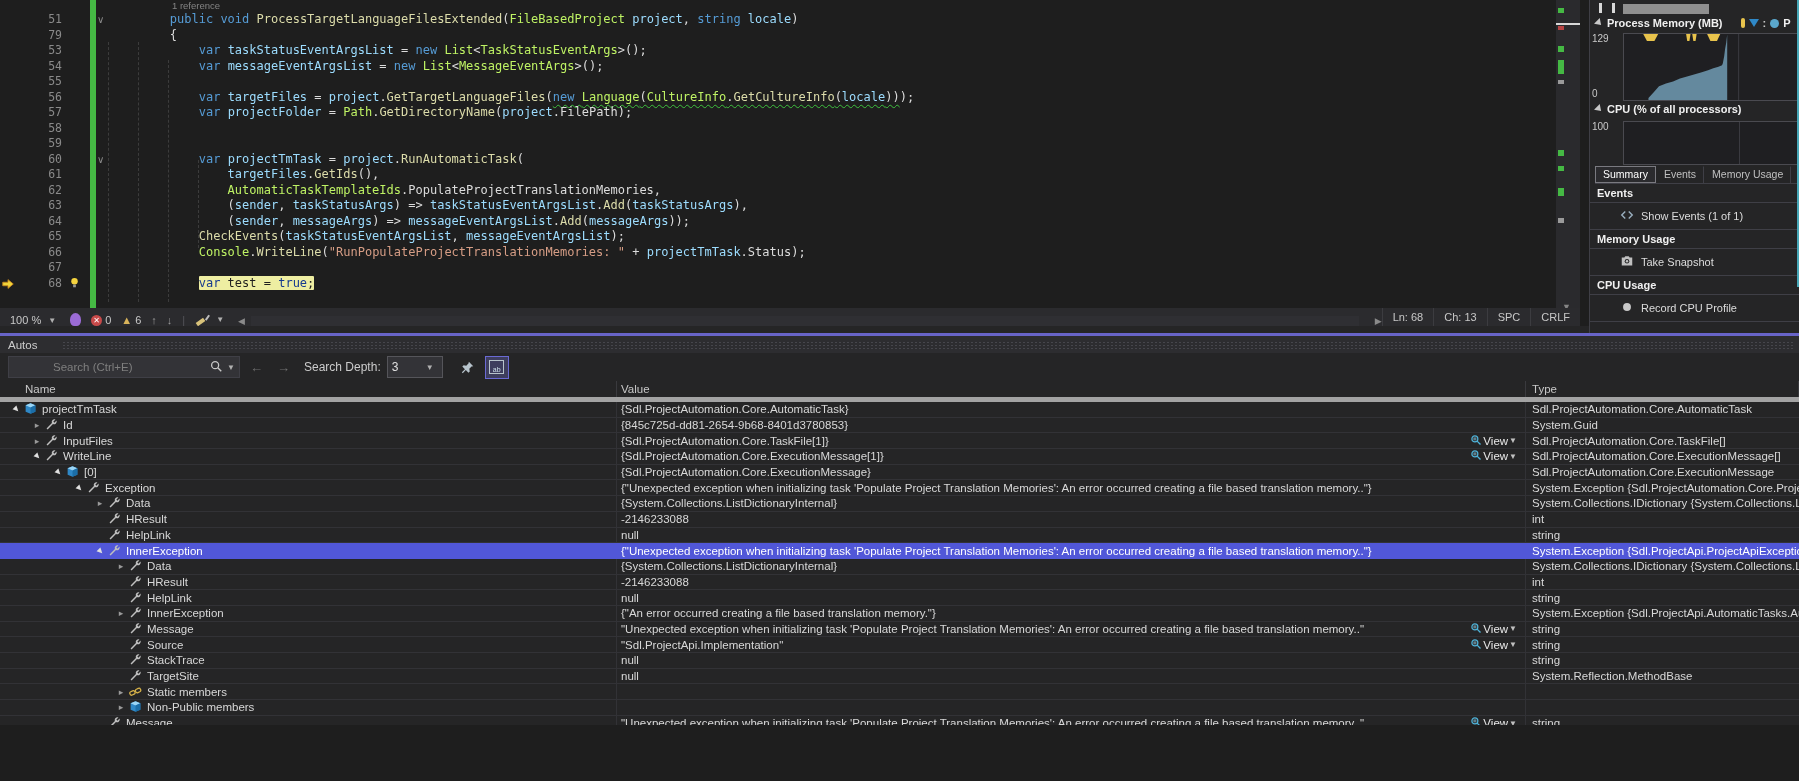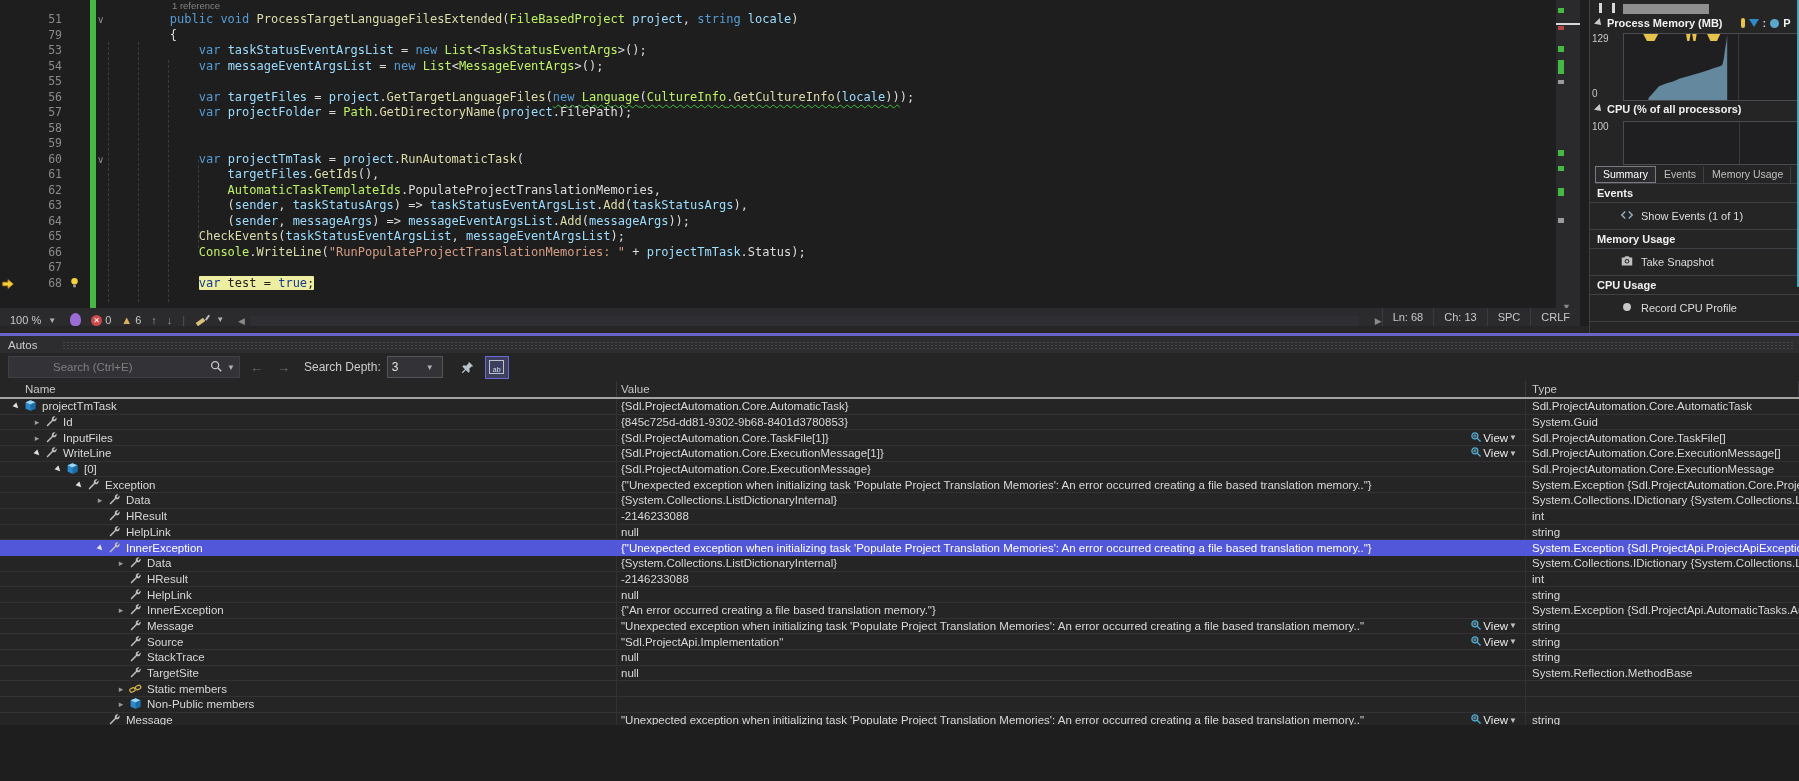--- a/index.html
+++ b/index.html
@@ -83,21 +83,21 @@
                    font-family:"Liberation Sans",sans-serif;font-size:11.5px;padding:0 0 0 6px;}
   #searchbox input::placeholder{color:#7f7f7f;}
   .ddarrow{color:#b0b0b0;font-size:8px;padding:0 4px;}
   .navarr{color:#6f6f6f;font-size:13px;padding:0 4px;}
   #depthbox{width:46px;height:20px;background:#333337;border:1px solid #55555a;display:flex;
             align-items:center;justify-content:space-between;padding:0 4px;color:#e0e0e0;}
   .tbtn{width:22px;height:21px;display:flex;align-items:center;justify-content:center;}
   .tbtn.hl{border:1px solid #6a6ad4;background:#3e3e5e;}
   .abbox{width:13px;height:12px;border:1px solid #b8c4cc;color:#cfe0ea;font-size:7px;
          display:flex;align-items:flex-end;justify-content:center;line-height:7px;}
-  #gridhead{height:16px;display:flex;border-bottom:2px solid #a3a3a3;color:#c8c8c8;font-size:11.5px;}
+  #gridhead{height:16px;display:flex;border-bottom:5px solid #a3a3a3;color:#c8c8c8;font-size:11.5px;}
   #gridhead div{border-right:1px solid #3a3a3e;display:flex;align-items:center;}
   .colname{width:617px;padding-left:25px;box-sizing:border-box;}
   .colval{width:909px;padding-left:4px;box-sizing:border-box;}
   .coltype{flex:1;padding-left:6px;box-sizing:border-box;}
   #rows{position:relative;}
   .row{height:15.7px;display:flex;font-size:11.5px;color:#d8d8d8;box-sizing:border-box;}
   .row .cell{border-right:1px solid #323236;border-bottom:1px solid #323236;display:flex;
              align-items:center;overflow:hidden;white-space:nowrap;box-sizing:border-box;}
   .row .cn{width:617px;}
   .row .cv{width:909px;padding-left:4px;}
@@ -327,21 +327,21 @@
         </div>
         <div class="row">
           <div class="cell cn" style="padding-left: 31px;">
             <span class="exp">▸</span>
             <span class="ricon"><svg viewBox="0 0 16 16">
                 <path fill="#bfbfbf" d="M14.2 3.1l-2.6 2.6-1.3-1.3 2.6-2.6a3.4 3.4 0 0 0-4.4 4.4L1.9 12.8l1.3 1.3 6.6-6.6a3.4 3.4 0 0 0 4.4-4.4z"></path>
               </svg></span>
             <span>Id</span>
           </div>
           <div class="cell cv">
-            <span class="vtext">{845c725d-dd81-9302-9b68-8401d3780853}</span>
+            <span class="vtext">{845c725d-dd81-2654-9b68-8401d3780853}</span>
           </div>
           <div class="cell ct">System.Guid</div>
         </div>
         <div class="row">
           <div class="cell cn" style="padding-left: 31px;">
             <span class="exp">▸</span>
             <span class="ricon"><svg viewBox="0 0 16 16">
                 <path fill="#bfbfbf" d="M14.2 3.1l-2.6 2.6-1.3-1.3 2.6-2.6a3.4 3.4 0 0 0-4.4 4.4L1.9 12.8l1.3 1.3 6.6-6.6a3.4 3.4 0 0 0 4.4-4.4z"></path>
               </svg></span>
             <span>InputFiles</span>

